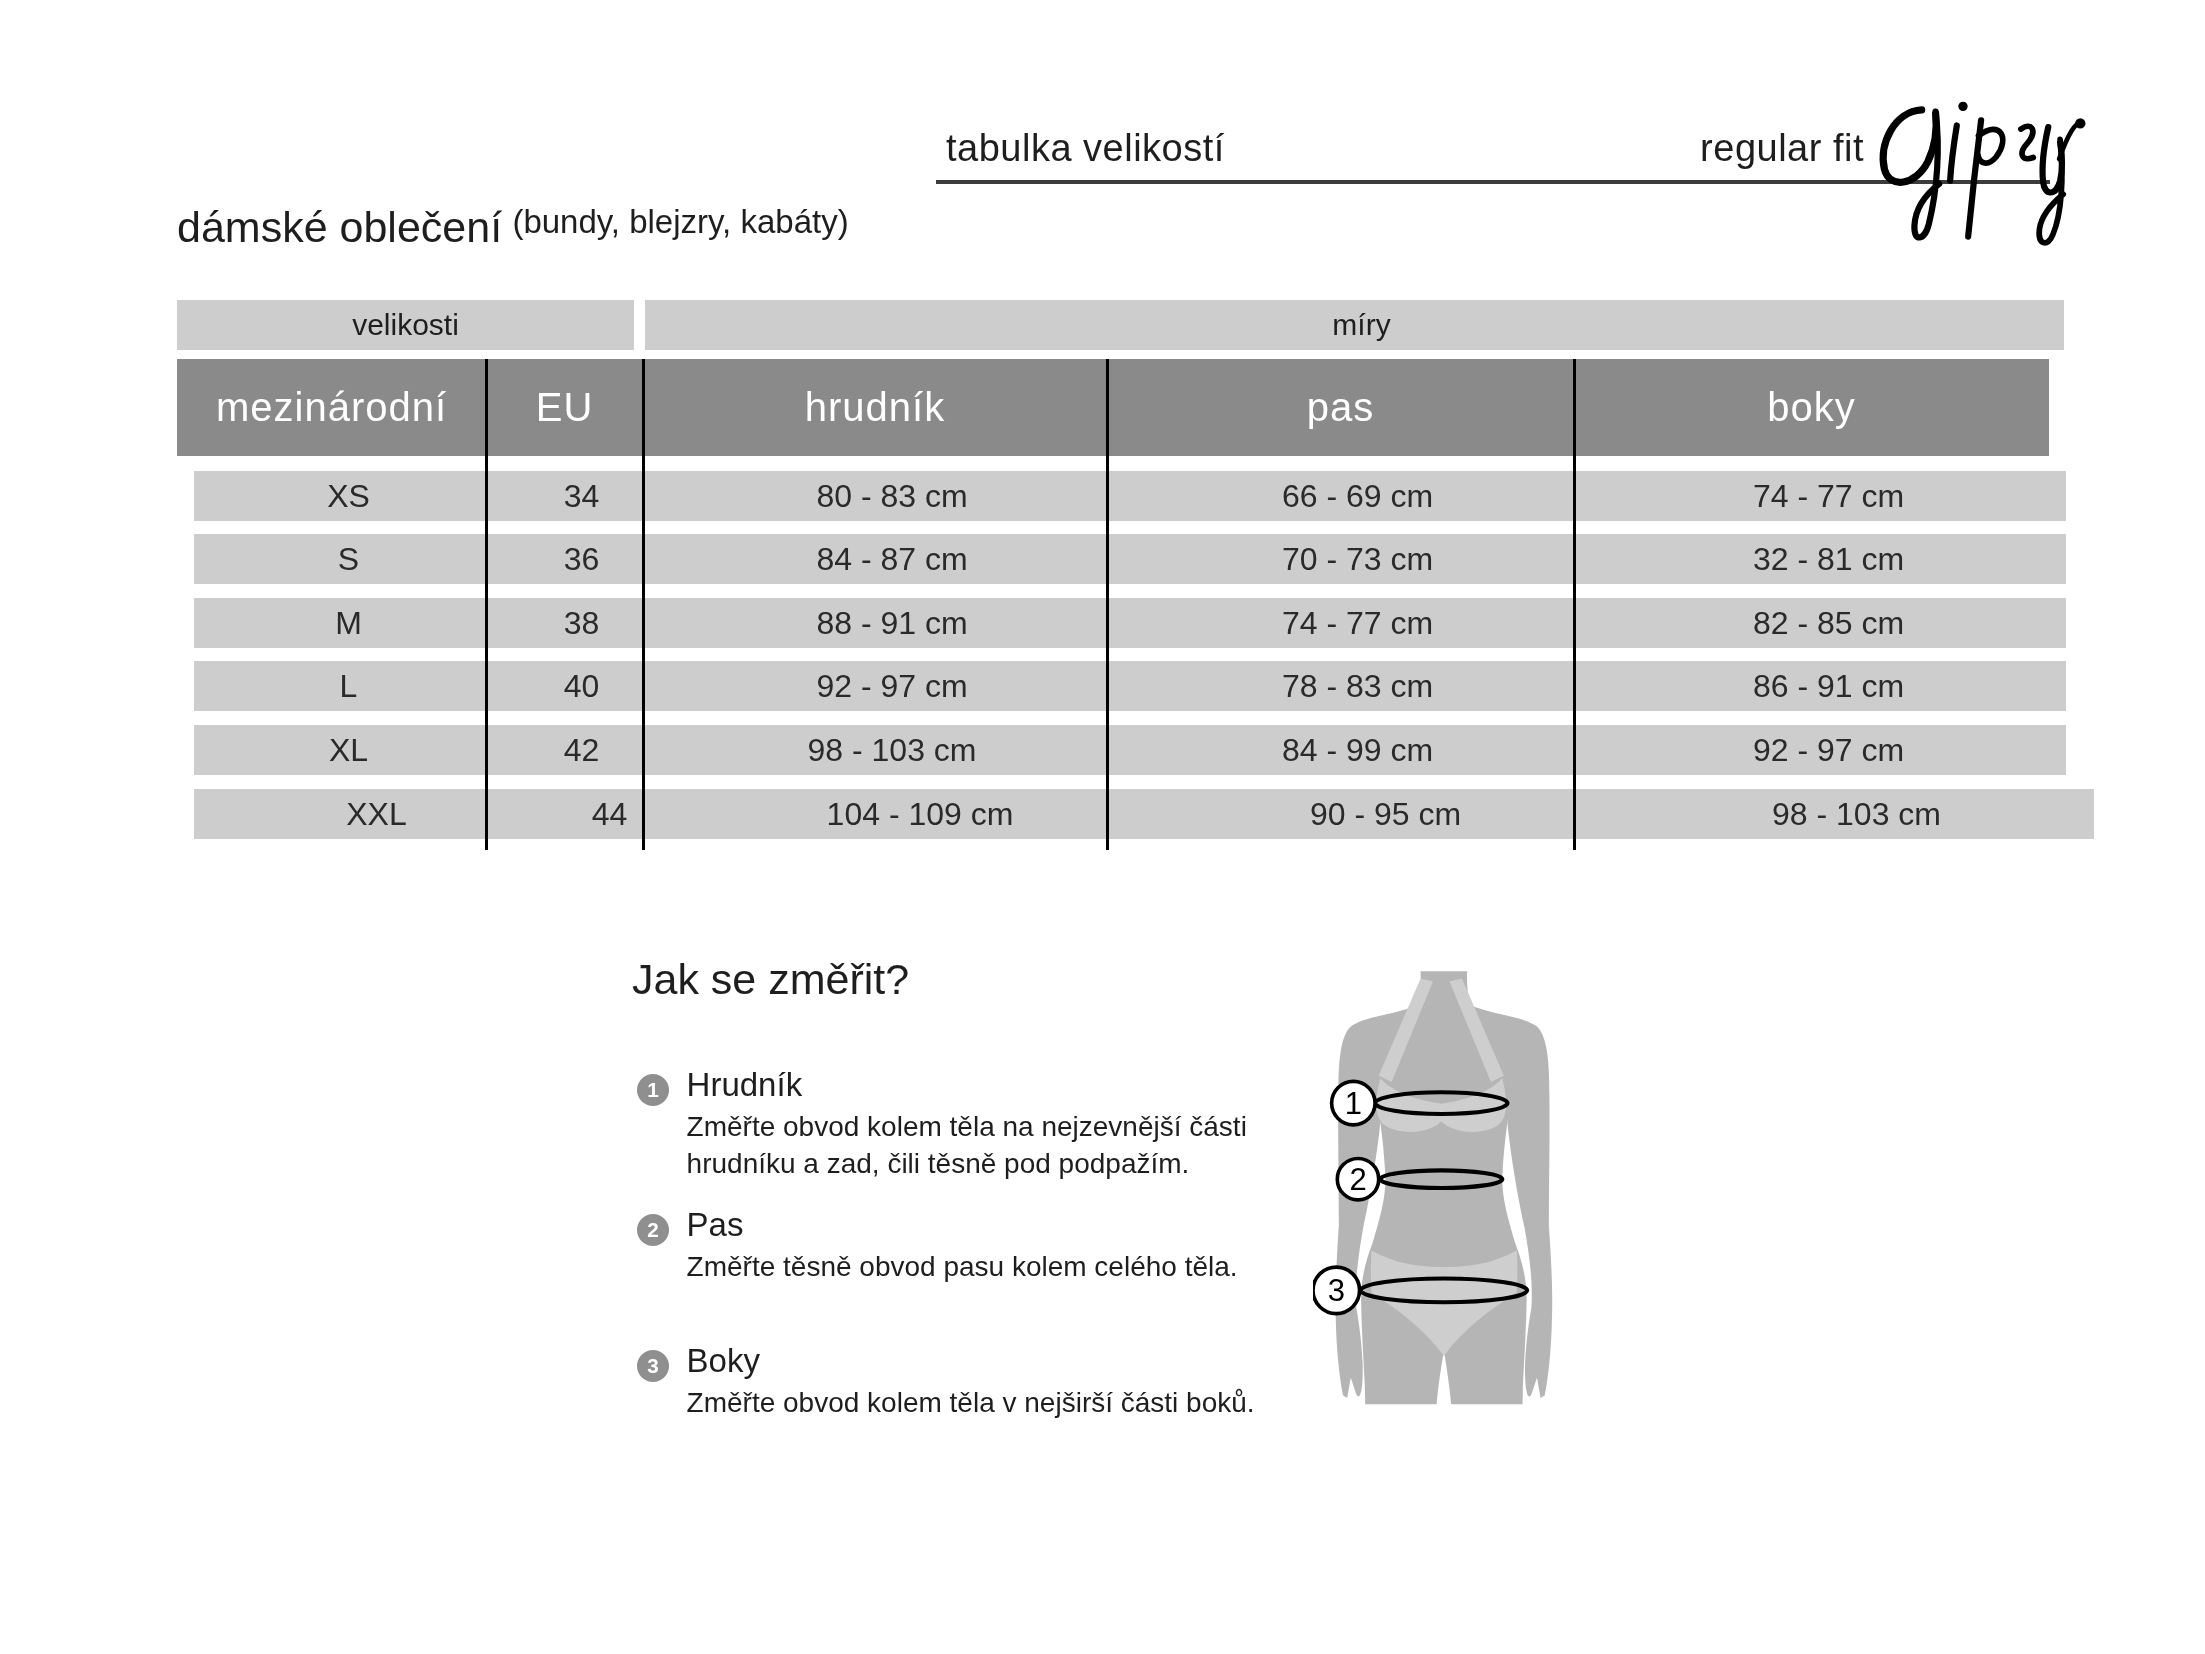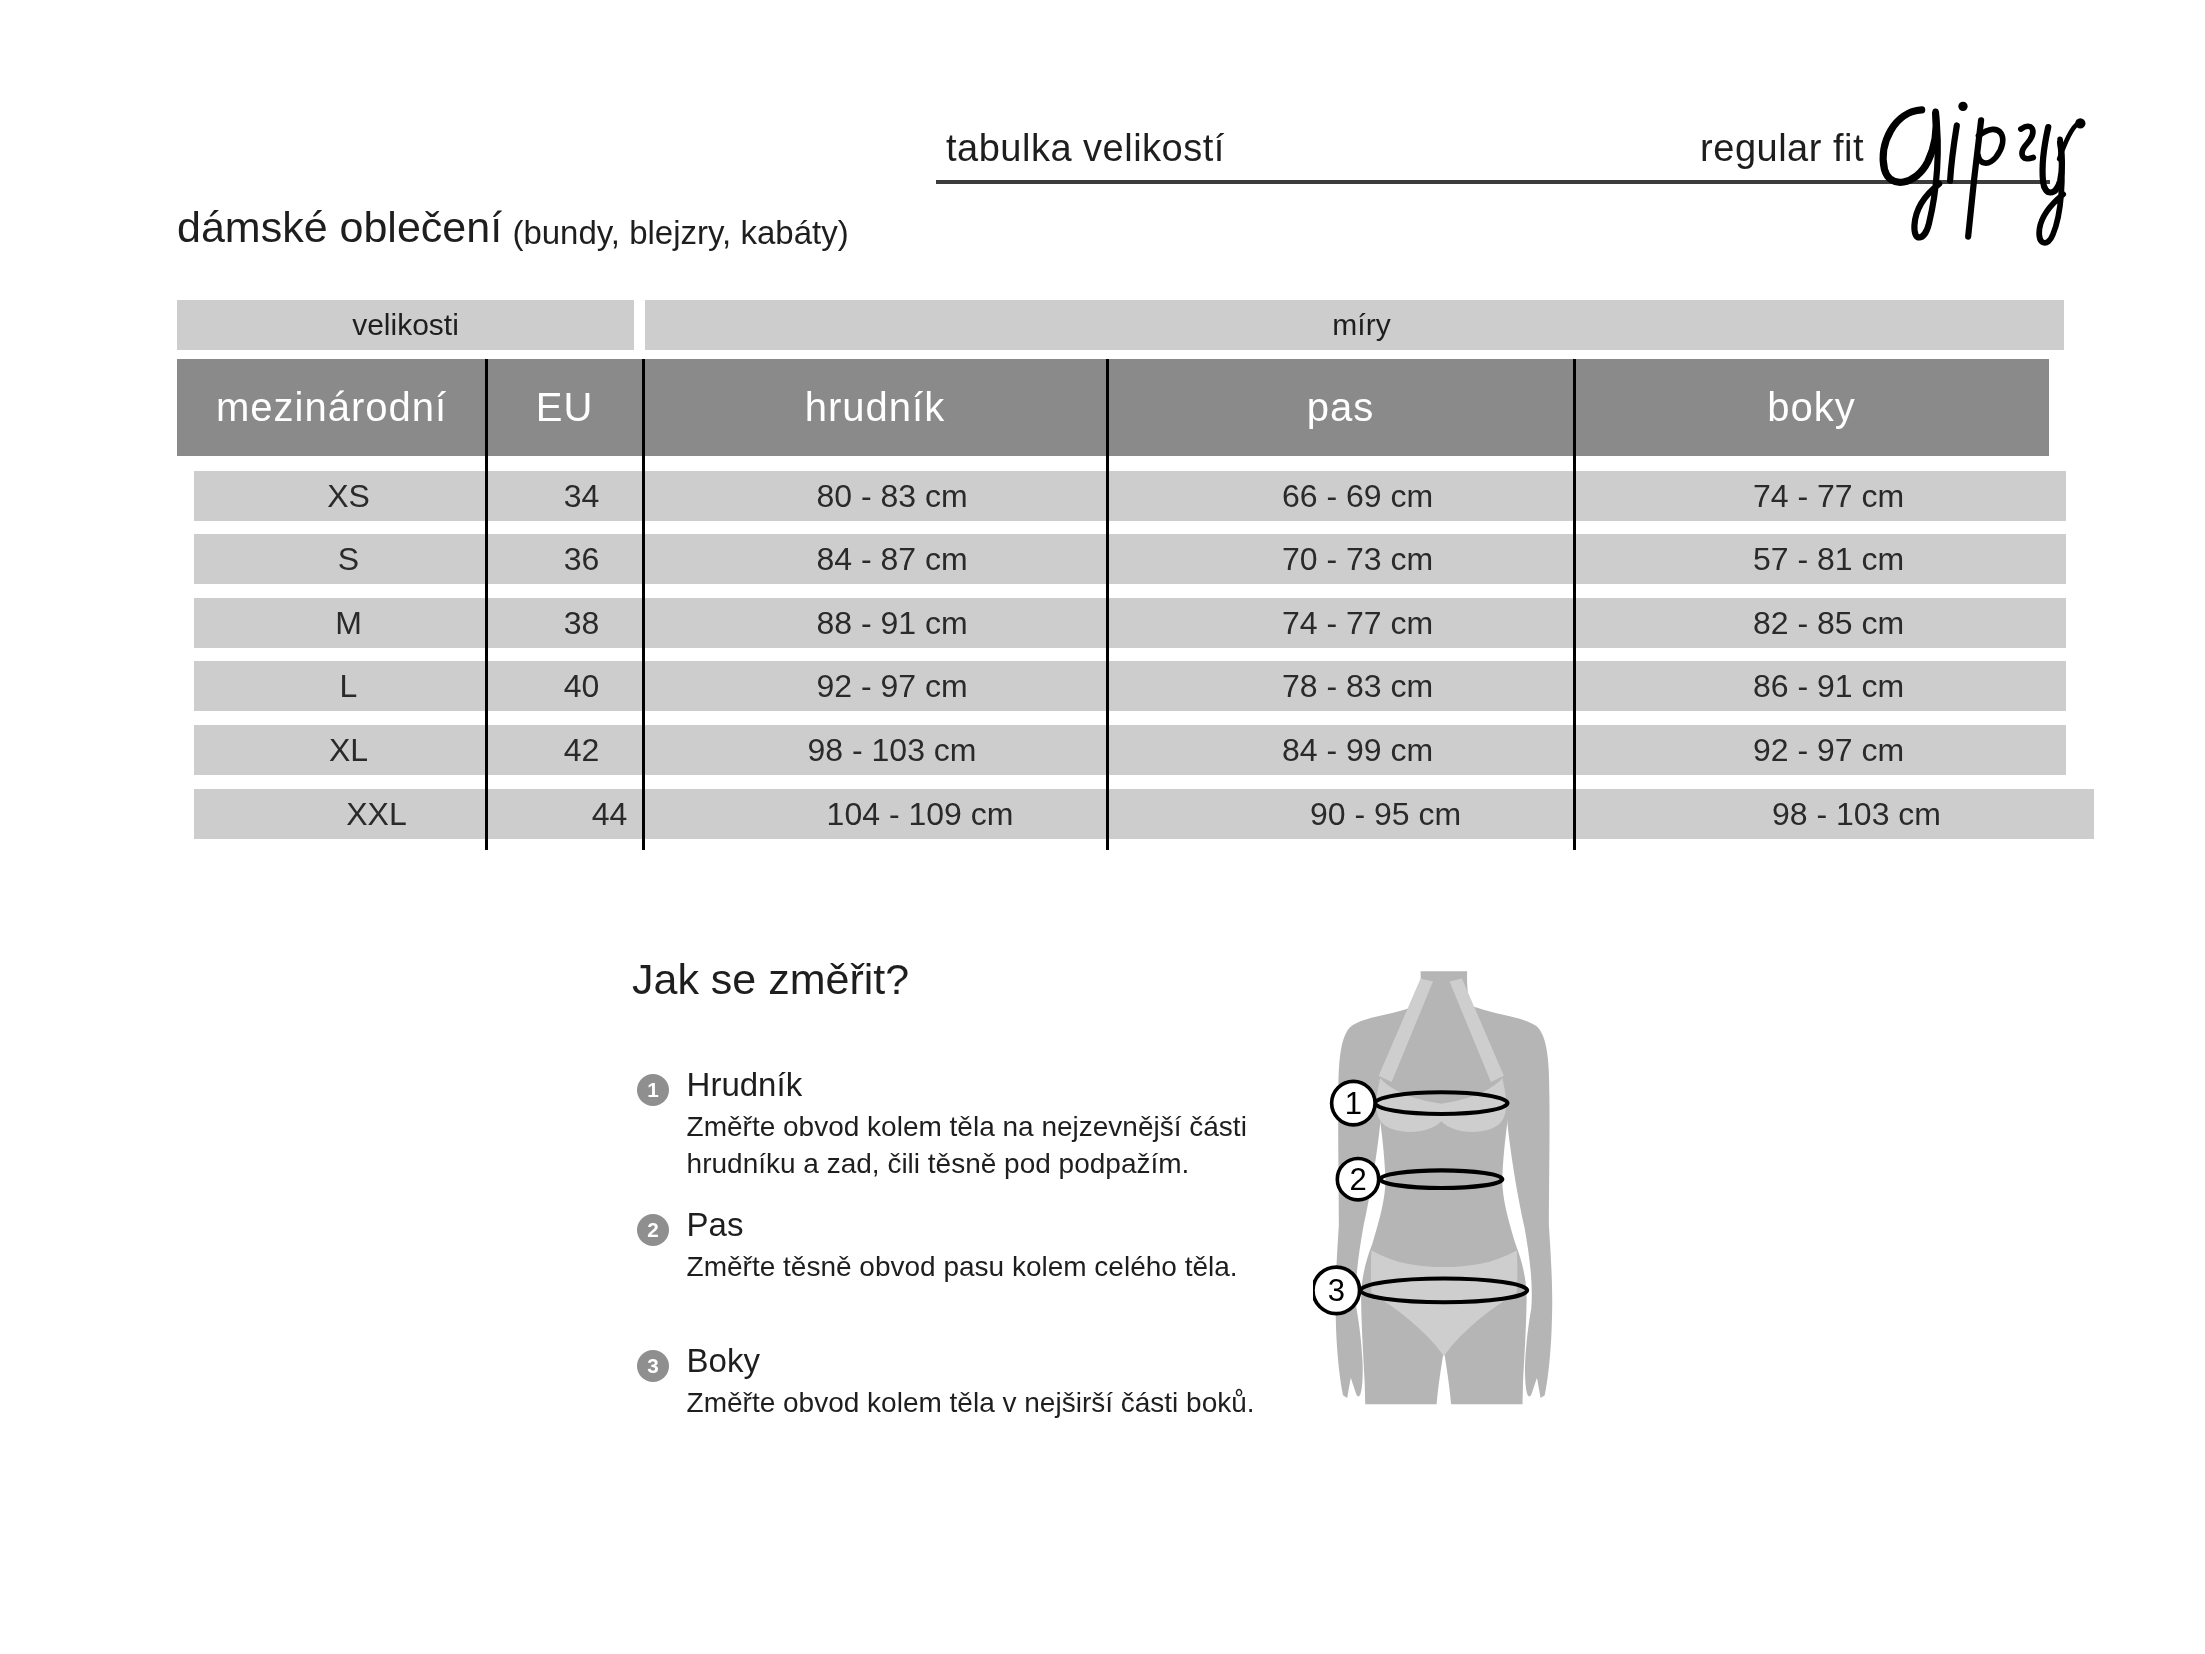--- a/index.html
+++ b/index.html
@@ -9,21 +9,21 @@
   }
   .abs{position:absolute;}
 
   
   .table-title{left:946px;top:127px;font-size:38px;letter-spacing:0.5px;}
   .fit-label{left:1603px;top:127px;width:261px;text-align:right;font-size:38px;letter-spacing:0.5px;}
   .header-rule{left:936px;top:180px;width:1114px;height:3.6px;background:#3c3c3c;z-index:1;}
   .brand-logo{left:1870px;top:66px;z-index:2;}
 
   
-  .section-title{left:177px;top:203px;display:flex;align-items:flex-end;gap:10.3px;white-space:nowrap;}
+  .section-title{left:177px;top:203px;display:flex;align-items:flex-start;gap:10.3px;white-space:nowrap;}
   .section-title .main{font-size:43px;}
   .section-title .sub{font-size:33px;}
 
   
   .size-table{left:177px;top:300px;width:1872px;height:553px;}
   .band-cell{position:absolute;top:0;height:50px;background:#cdcdcd;display:flex;align-items:center;justify-content:center;font-size:30px;}
   .band-sizes{left:0;width:457px;}
   .band-measures{left:468px;width:1405px;padding-left:14px;}
   .head-row{position:absolute;left:0;top:59px;width:1872px;height:97px;background:#8a8a8a;display:flex;}
   .head-row span{display:flex;align-items:center;justify-content:center;color:#ffffff;font-size:40px;letter-spacing:1px;}
@@ -93,21 +93,21 @@
     <span class="c1">34</span>
     <span class="c2">80 - 83 cm</span>
     <span class="c3">66 - 69 cm</span>
     <span class="c4">74 - 77 cm</span>
   </div>
   <div class="data-row r1">
     <span class="c0">S</span>
     <span class="c1">36</span>
     <span class="c2">84 - 87 cm</span>
     <span class="c3">70 - 73 cm</span>
-    <span class="c4">57 - 81 cm</span>
+    <span class="c4">32 - 81 cm</span>
   </div>
   <div class="data-row r2">
     <span class="c0">M</span>
     <span class="c1">38</span>
     <span class="c2">88 - 91 cm</span>
     <span class="c3">74 - 77 cm</span>
     <span class="c4">82 - 85 cm</span>
   </div>
   <div class="data-row r3">
     <span class="c0">L</span>

